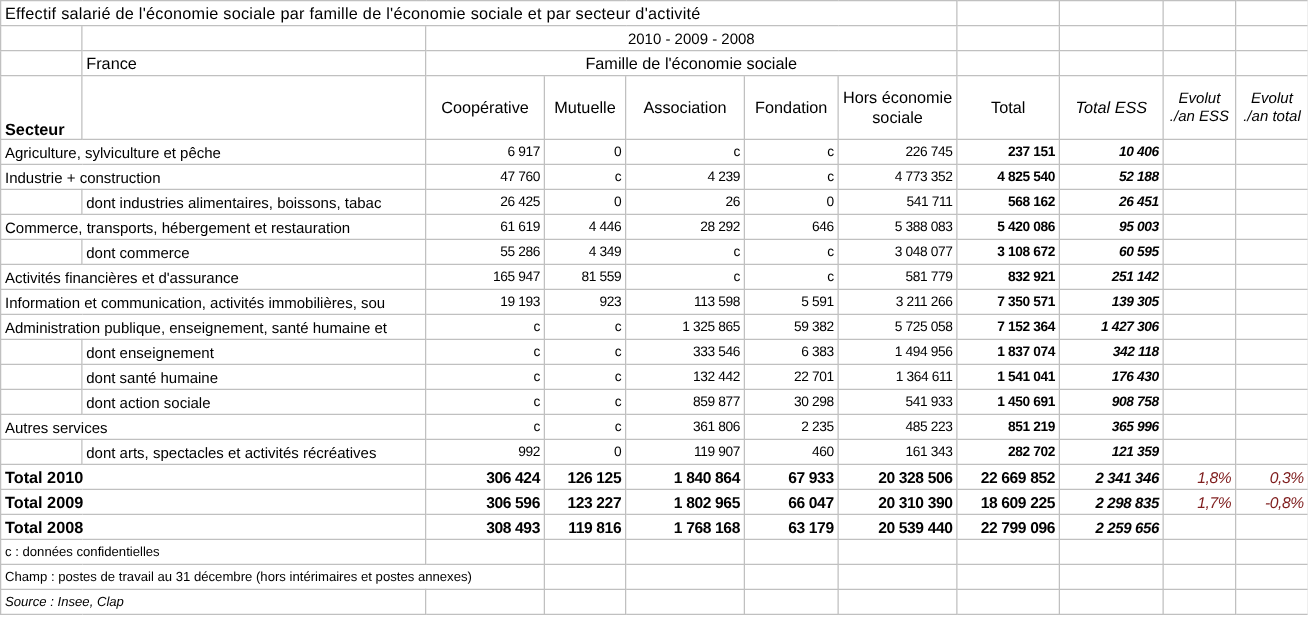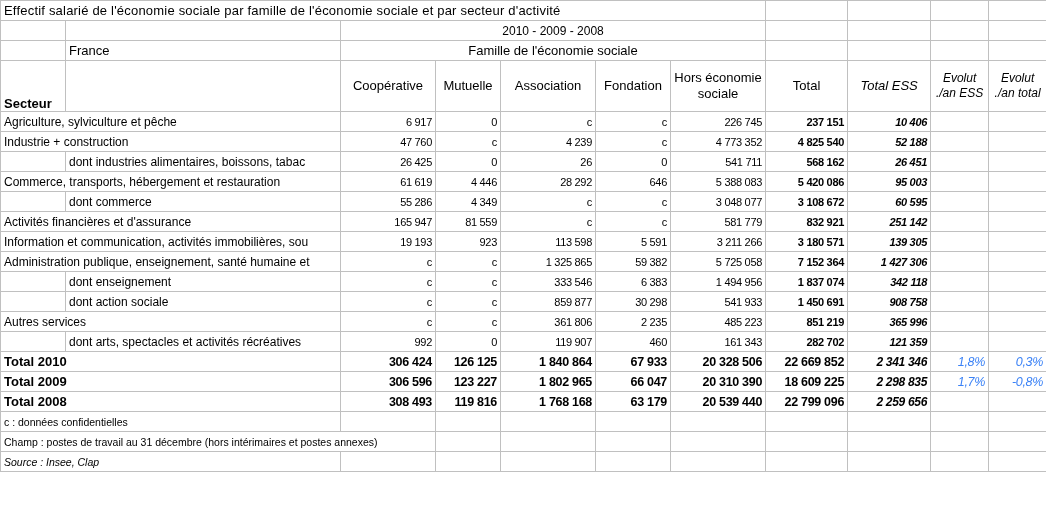--- a/index.html
+++ b/index.html
@@ -11,21 +11,21 @@
   .ital { font-style: italic; }
   .center { text-align: center; }
   .hdr td.h3 { height: 51px; vertical-align: middle; text-align: center; font-size: 13px; }
   .title { font-size: 13px; letter-spacing: 0.2px; }
   .secteur { vertical-align: bottom !important; font-weight: bold; font-size: 13px; margin-top: 45px; }
   .total-row td { font-weight: bold; font-size: 13px; }
   .total-row td.num { font-size: 12.5px; }
   .note { font-size: 10.5px; margin-left: 24px; }
   .src { font-style: italic; font-size: 10.5px; }
   .ess { font-style: italic; font-weight: bold; }
-  .pct { font-style: italic; color: #3b82f6; font-size: 12px; }
+  .pct { font-style: italic; color: #7f1d1d; font-size: 12px; }
   .rowlabel { font-size: 12px; }
   .sub { font-size: 12px; }
   .hsm { font-size: 12px !important; font-style: italic; line-height: 15px !important; }
 </style>
 </head>
 <body>
 
 <table class="sheet">
   <colgroup>
     <col style="width:65px">
@@ -153,21 +153,21 @@
         <td></td>
         <td></td>
       </tr>
       <tr>
         <td class="rowlabel" colspan="2">Information et communication, activités immobilières, sou</td>
         <td class="num">19 193</td>
         <td class="num">923</td>
         <td class="num">113 598</td>
         <td class="num">5 591</td>
         <td class="num">3 211 266</td>
-        <td class="num bold">3 180 571</td>
+        <td class="num bold">7 350 571</td>
         <td class="num ess">139 305</td>
         <td></td>
         <td></td>
       </tr>
       <tr>
         <td class="rowlabel" colspan="2">Administration publique, enseignement, santé humaine et</td>
         <td class="num">c</td>
         <td class="num">c</td>
         <td class="num">1 325 865</td>
         <td class="num">59 382</td>
@@ -180,20 +180,33 @@
       <tr>
         <td></td>
         <td class="sub">dont enseignement</td>
         <td class="num">c</td>
         <td class="num">c</td>
         <td class="num">333 546</td>
         <td class="num">6 383</td>
         <td class="num">1 494 956</td>
         <td class="num bold">1 837 074</td>
         <td class="num ess">342 118</td>
+        <td></td>
+        <td></td>
+      </tr>
+      <tr>
+        <td></td>
+        <td class="sub">dont santé humaine</td>
+        <td class="num">c</td>
+        <td class="num">c</td>
+        <td class="num">132 442</td>
+        <td class="num">22 701</td>
+        <td class="num">1 364 611</td>
+        <td class="num bold">1 541 041</td>
+        <td class="num ess">176 430</td>
         <td></td>
         <td></td>
       </tr>
       <tr>
         <td></td>
         <td class="sub">dont action sociale</td>
         <td class="num">c</td>
         <td class="num">c</td>
         <td class="num">859 877</td>
         <td class="num">30 298</td>

